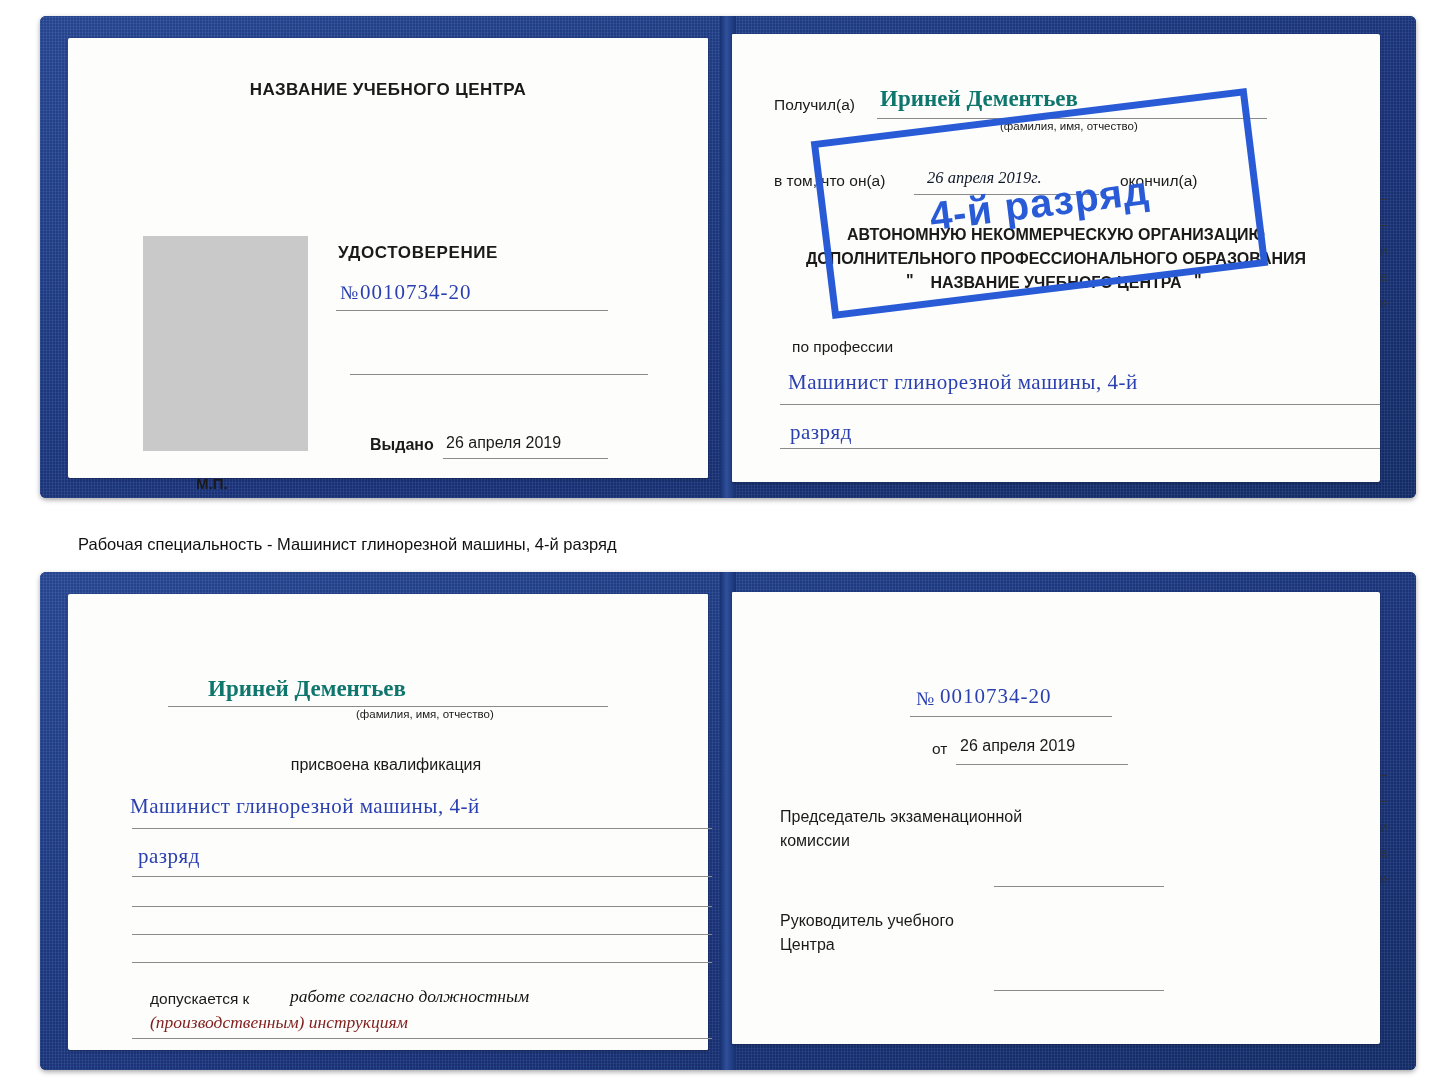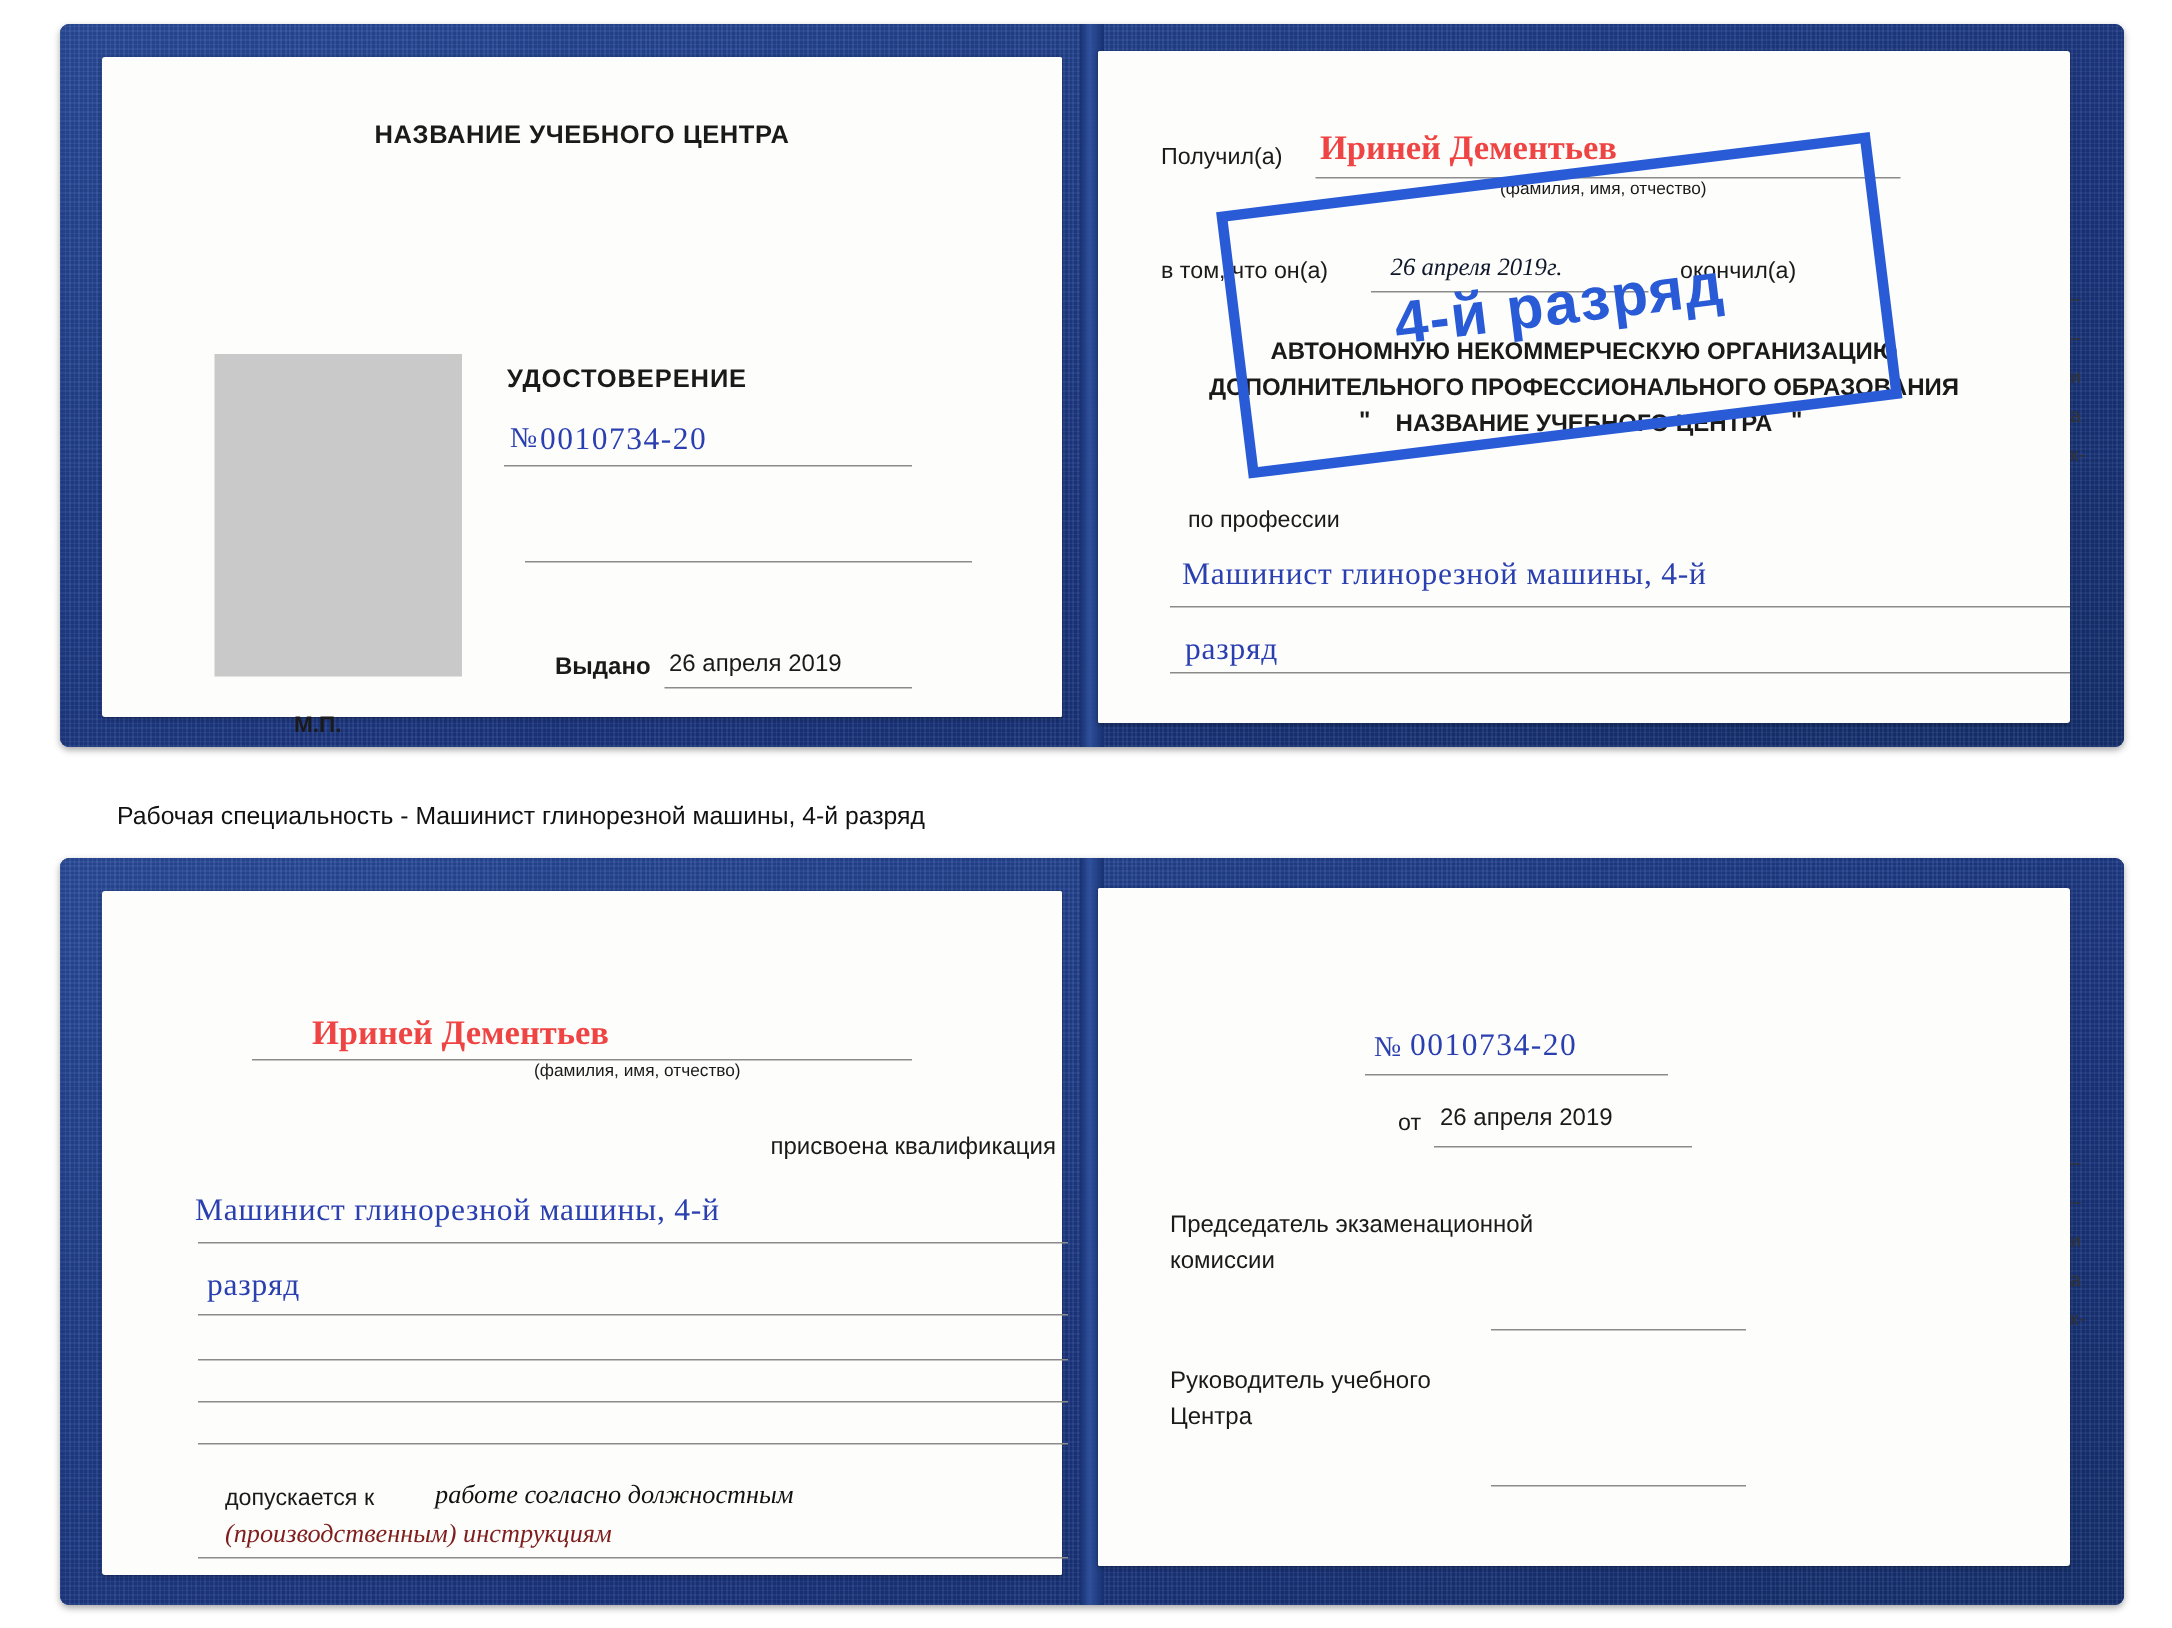--- a/index.html
+++ b/index.html
@@ -52,21 +52,21 @@
   .page.left { border-radius: 2px 1px 1px 2px; }
   .page.right { border-radius: 1px 2px 2px 1px; }
 
   .txt { position: absolute; white-space: pre; }
   .print {
     font-family: "Liberation Sans", sans-serif;
     color: #1a1a1a;
   }
   .hand {
     font-family: "Liberation Serif", serif;
-    color: #ef4444;
+    color: #0f766e;
     font-style: italic;
   }
   .handblue {
     font-family: "Liberation Serif", serif;
     color: #2a3fb0;
   }
   .rule {
     position: absolute;
     border-bottom: 1px solid #8b8b8b;
     height: 0;
@@ -179,21 +179,21 @@
 
   <div class="booklet" style="left:40px; top:572px; width:1376px; height:498px;">
     <div class="spine" style="left:680px;"></div>
 
     <div class="page left" style="left:28px; top:22px; width:640px; height:456px;">
 
       <div class="txt hand" style="left:140px; top:82px; font-size:23px; font-weight:bold; font-style:normal;">Ириней Дементьев</div>
       <div class="rule" style="left:100px; top:112px; width:440px;"></div>
       <div class="txt print" style="left:288px; top:114px; font-size:11.5px;">(фамилия, имя, отчество)</div>
 
-      <div class="txt print" style="left:0; top:162px; width:636px; text-align:right; font-size:16px;">присвоена квалификация</div>
+      <div class="txt print" style="left:0; top:162px; width:636px; text-align:center; font-size:16px;">присвоена квалификация</div>
 
       <div class="txt handblue" style="left:62px; top:200px; font-size:21px; letter-spacing:0.5px;">Машинист глинорезной машины, 4-й</div>
       <div class="rule" style="left:64px; top:234px; width:580px;"></div>
       <div class="txt handblue" style="left:70px; top:250px; font-size:21px; letter-spacing:0.5px;">разряд</div>
       <div class="rule" style="left:64px; top:282px; width:580px;"></div>
       <div class="rule" style="left:64px; top:312px; width:580px;"></div>
       <div class="rule" style="left:64px; top:340px; width:580px;"></div>
       <div class="rule" style="left:64px; top:368px; width:580px;"></div>
 
       <div class="txt print" style="left:82px; top:396px; font-size:15.5px;">допускается к</div>

